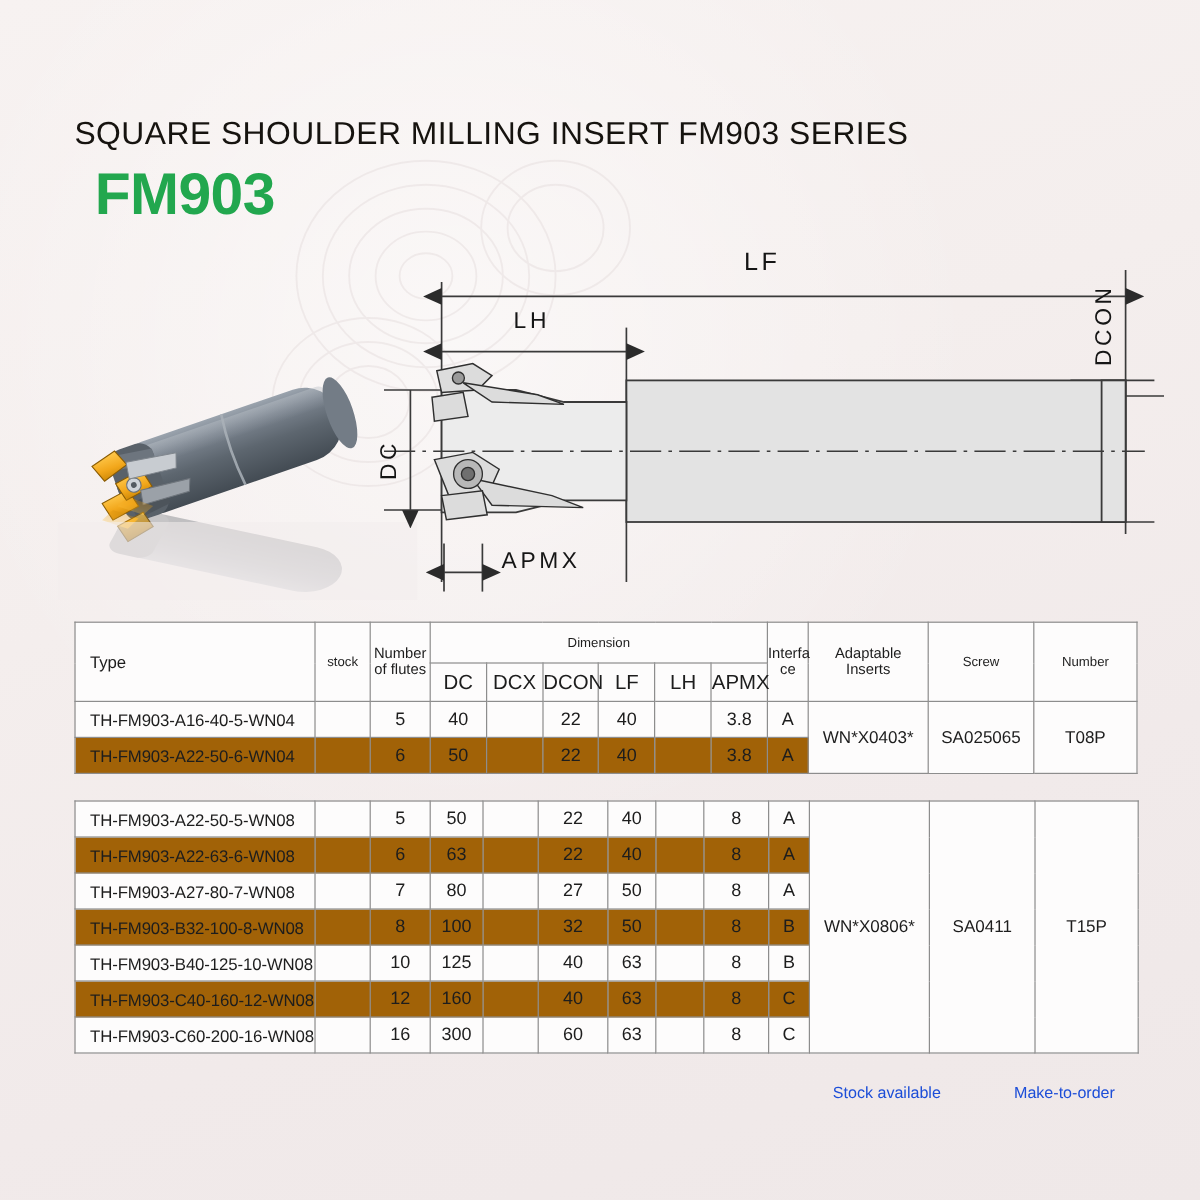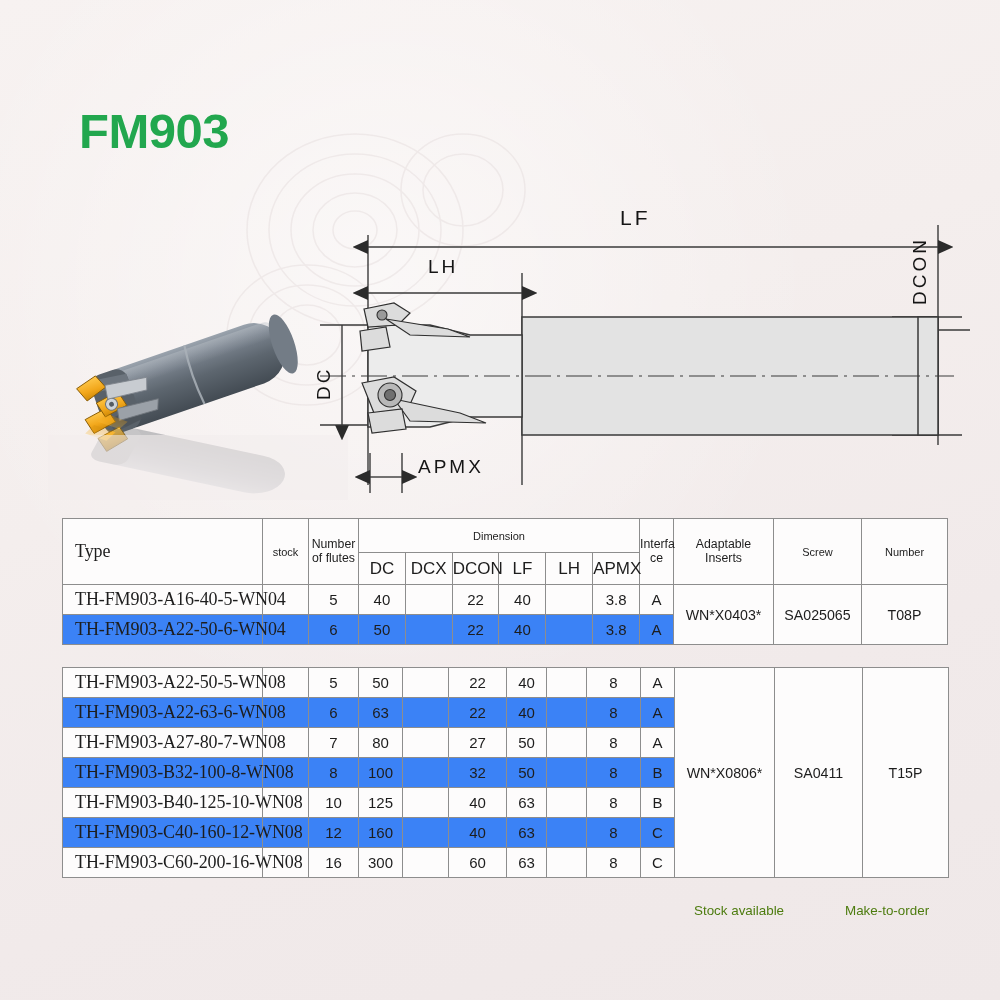--- a/index.html
+++ b/index.html
@@ -74,23 +74,23 @@
     overflow: visible;
     white-space: nowrap;
   }
   table thead th { font-size: 11px; }
   .hdr-row1 th { height: 34px; }
   .hdr-row2 th { height: 32px; }
   .hdr-big { font-size: 17px; }
   .hdr-small { font-size: 12.3px; line-height: 1.12; }
 
   tbody tr td { height: 30px; }
-  tbody tr.alt td { background: #3b82f6; }
-
-  .c-type   { width: 200px; text-align: left; padding-left: 12px; font-size: 18px; letter-spacing: -0.1px; font-family: Liberation Serif, serif; }
+  tbody tr.alt td { background: #a16207; }
+
+  .c-type   { width: 200px; text-align: left; padding-left: 12px; font-size: 14px; letter-spacing: -0.1px; }
   .c-stock  { width: 46px; margin-left: 24px; }
   .c-flutes { width: 50px; margin-top: 31px; }
   .c-dc     { width: 44px; }
   .c-dcx    { width: 46px; }
   .c-dcon   { width: 58px; }
   .c-lf     { width: 40px; }
   .c-lh     { width: 40px; }
   .c-apmx   { width: 54px; }
   .c-iface  { width: 34px; }
   .c-insert { width: 100px; }
@@ -106,21 +106,21 @@
     white-space: nowrap;
   }
 
   .block-gap { height: 22px; }
 
   
   .legend { position: absolute; top: 903px; left: 62px; width: 886px; }
   .legend-item {
     position: absolute;
     font-size: 13.4px;
-    color: #4d7c0f;
+    color: #1d4ed8;
     white-space: nowrap;
   }
   .legend-stock { left: 632px; }
   .legend-mto   { left: 767px; margin-left: 16px; }
 </style>
 </head>
 <body>
 
 <div class="page"></div>
 
@@ -135,20 +135,21 @@
       <ellipse cx="92" cy="215" rx="80" ry="70"></ellipse>
       <ellipse cx="92" cy="215" rx="58" ry="50"></ellipse>
       <ellipse cx="92" cy="215" rx="34" ry="30"></ellipse>
       <ellipse cx="248" cy="70" rx="62" ry="56"></ellipse>
       <ellipse cx="248" cy="70" rx="40" ry="36"></ellipse>
     </g>
   </svg>
 </div>
 
 <div class="header">
+  <div class="title">SQUARE SHOULDER MILLING INSERT FM903 SERIES</div>
   <div class="model">FM903</div>
 </div>
 
 <div class="photo">
   <svg width="300" height="215" viewBox="0 0 300 215">
     <defs>
       <linearGradient id="shank" x1="0" y1="0" x2="0" y2="1">
         <stop offset="0%" stop-color="#9aa3ad"></stop>
         <stop offset="22%" stop-color="#7b848f"></stop>
         <stop offset="55%" stop-color="#5d666f"></stop>

